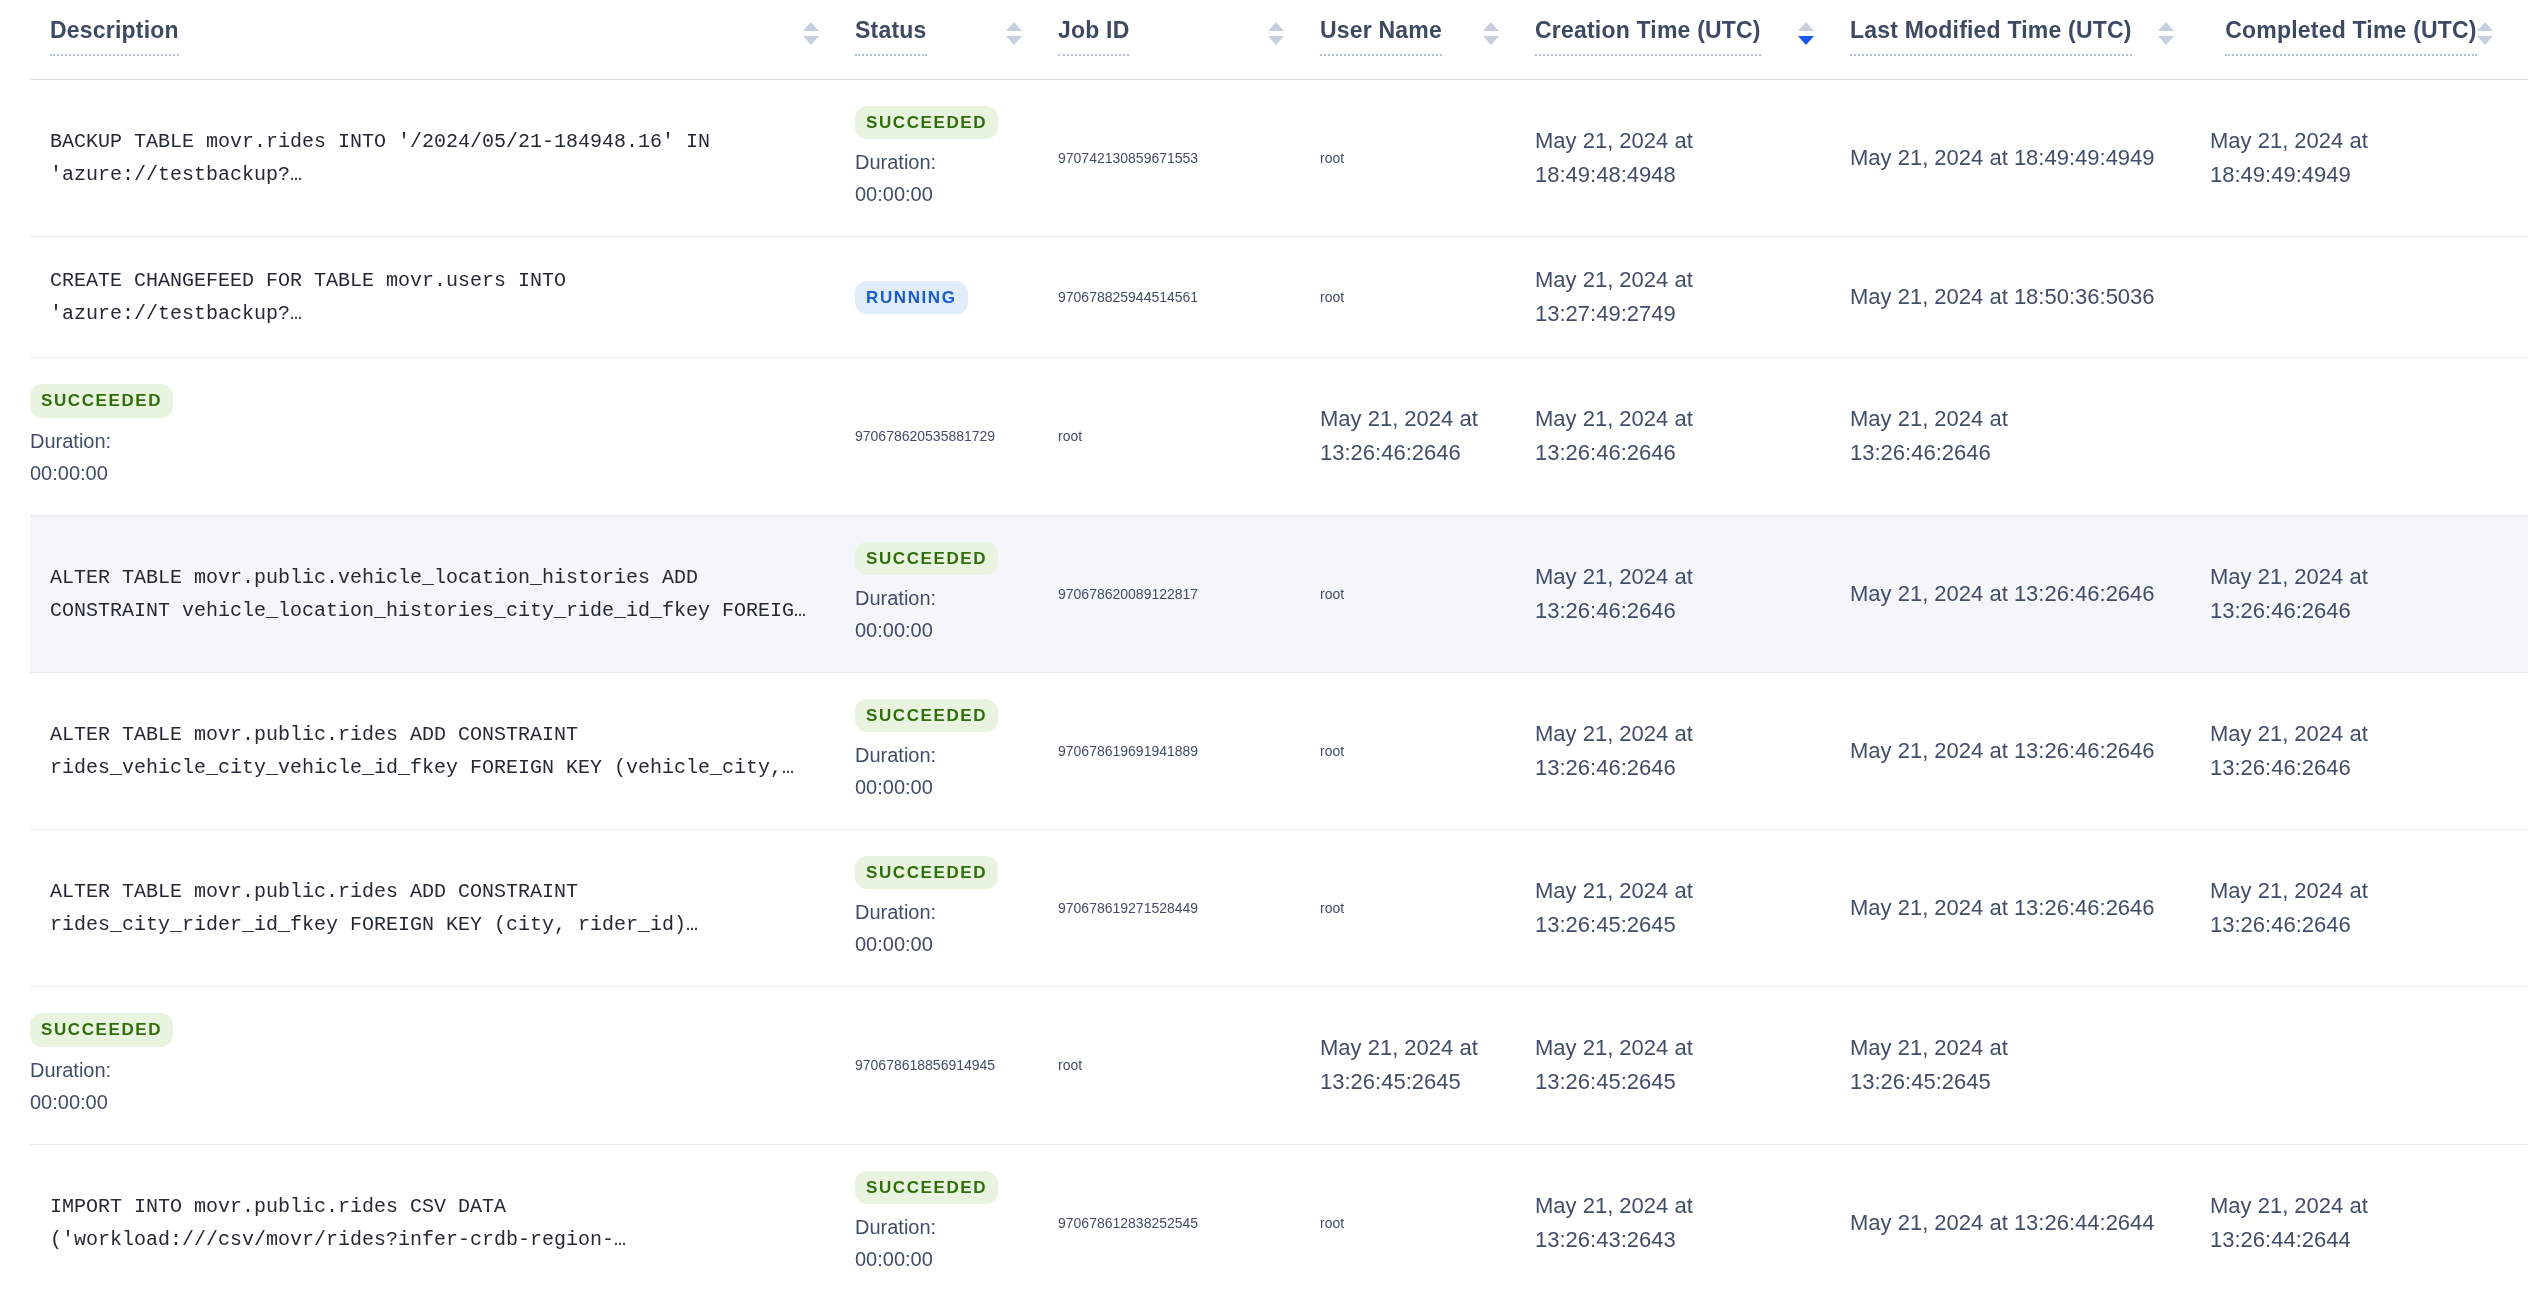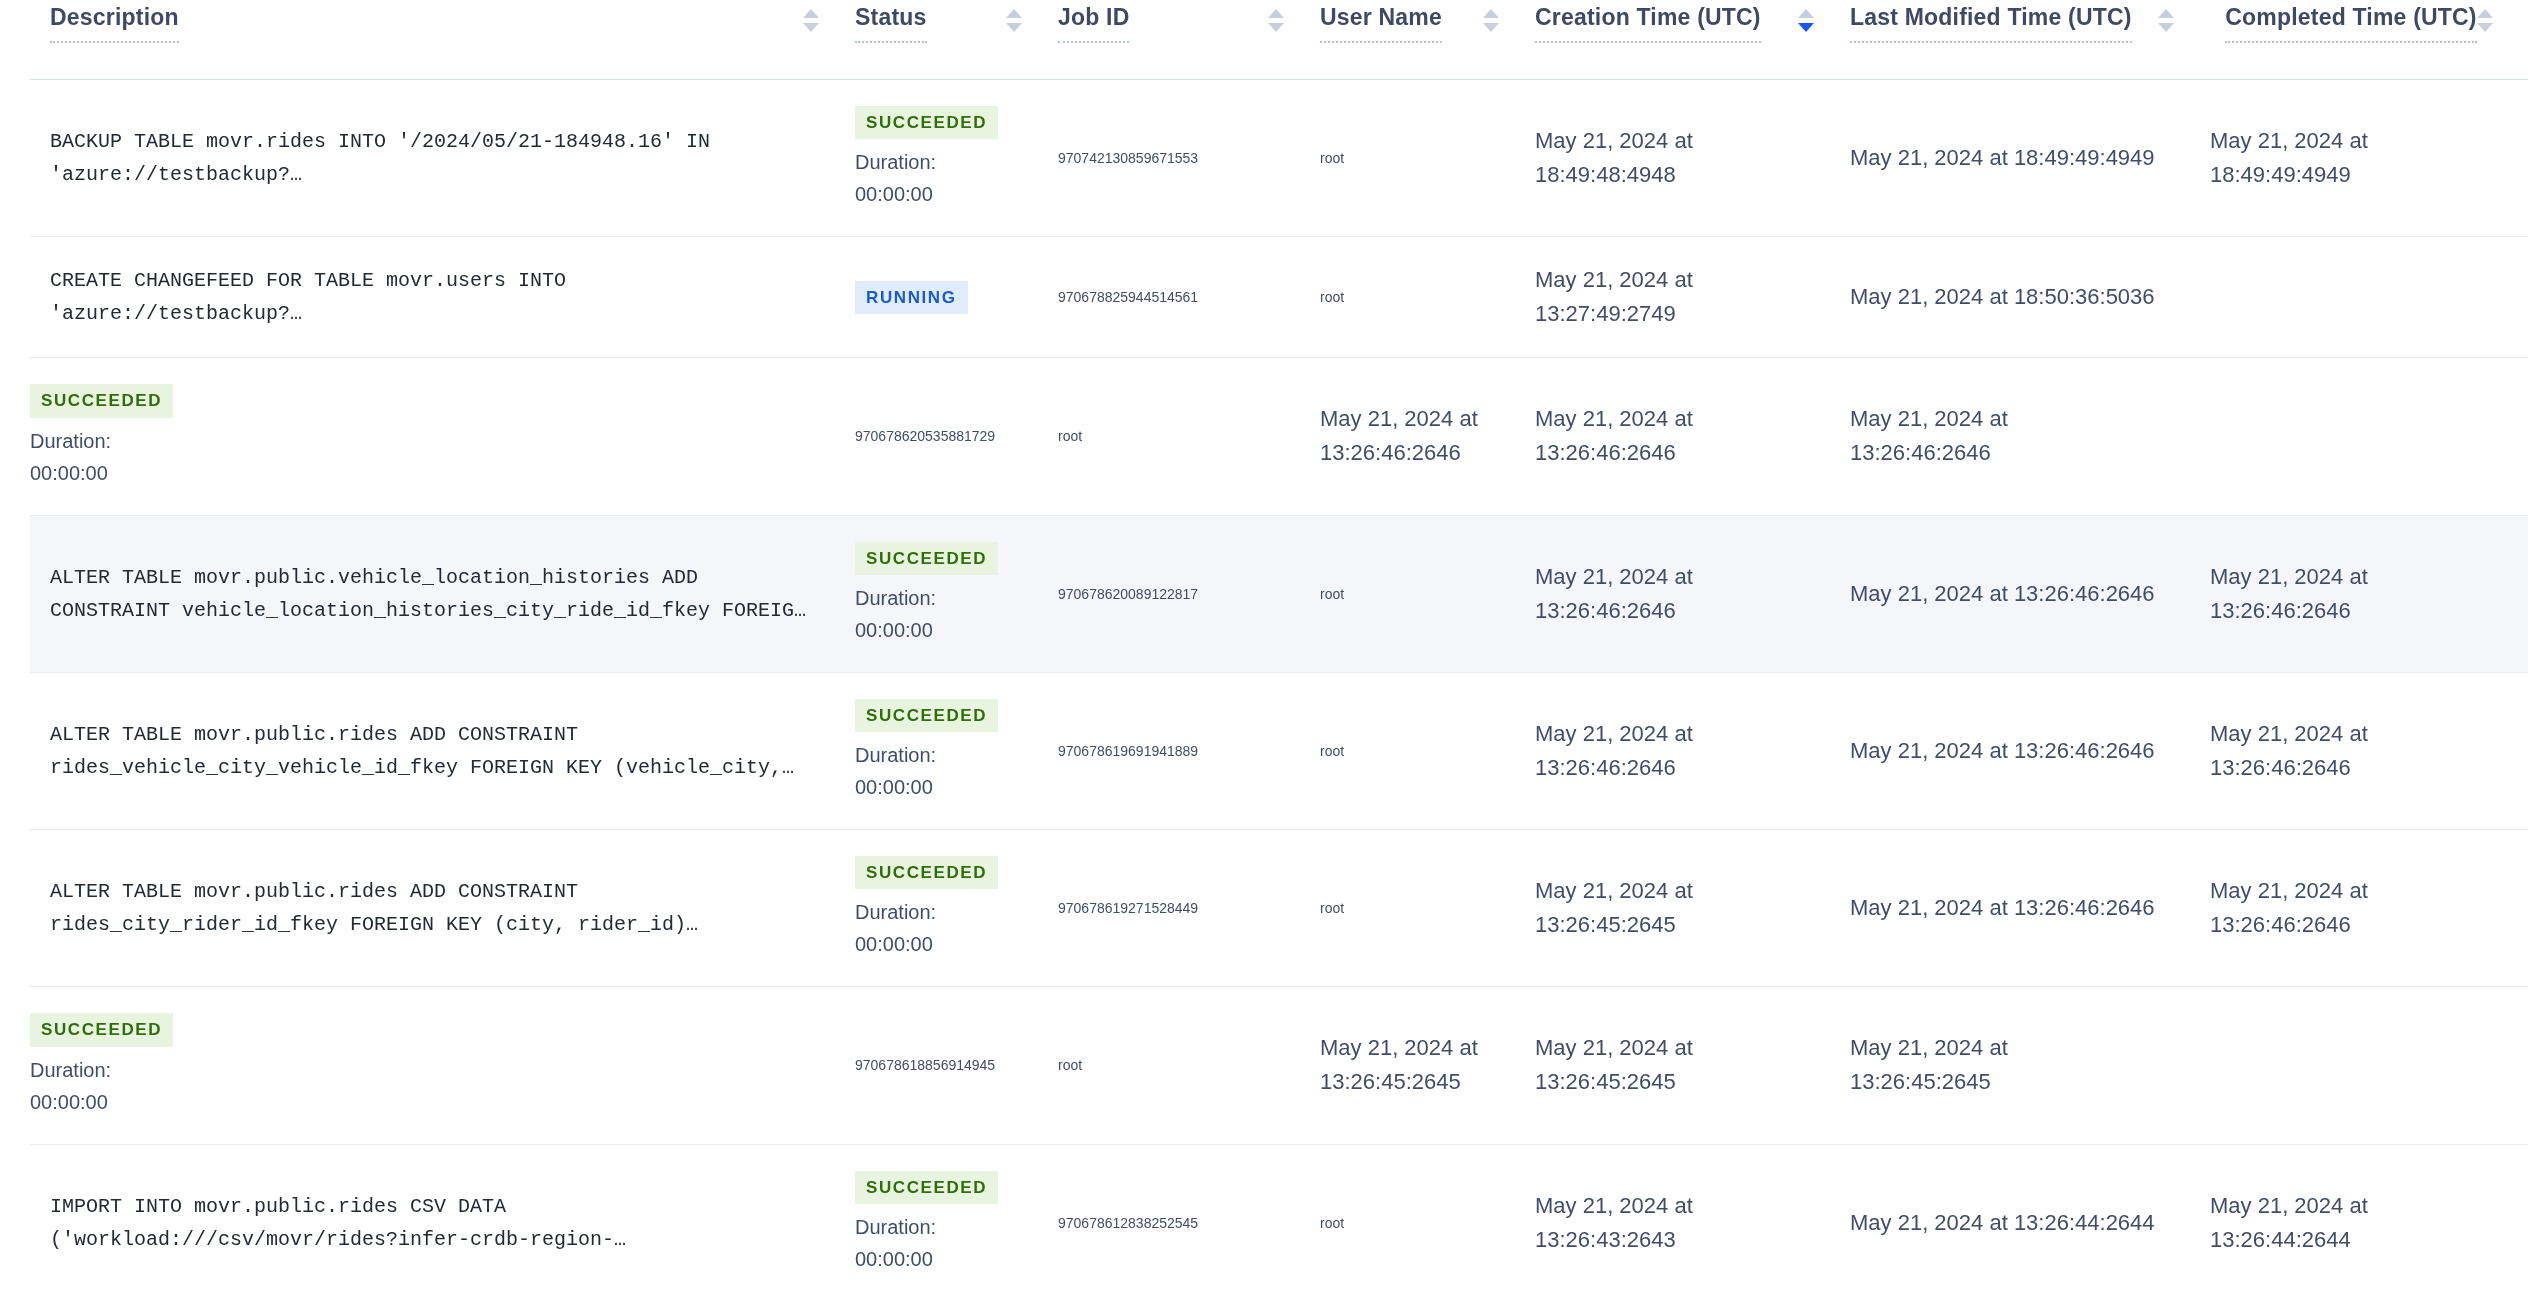--- a/index.html
+++ b/index.html
@@ -13,21 +13,21 @@
   html, body { width: 2528px; height: 1292px; overflow: hidden; background: #ffffff; }
   body { font-family: "Liberation Sans", sans-serif; }
 
   .jobs-table { width: 2528px; padding-left: 30px; }
 
   .thead, .tr {
     display: grid;
     grid-template-columns: 825px 203px 262px 215px 315px 360px 1fr;
   }
 
-  .thead { height: 80px; border-bottom: 1px solid var(--head-border); align-items: flex-start; padding-top: 4px; }
+  .thead { height: 80px; border-bottom: 1px solid var(--head-border); align-items: flex-start; padding-top: 17px; }
   .th { display: flex; justify-content: space-between; align-items: flex-start; padding-right: 36px; }
   .th:last-child { padding-right: 20px; justify-content: center; }
   .th:first-child .th-label { margin-left: 20px; }
   .th-label {
     font-size: 23px; font-weight: 700; color: var(--head-ink); letter-spacing: 0.2px;
     padding-bottom: 9px; border-bottom: 2px dotted #b4c0d9; line-height: 1.2;
   }
   .sort-icon { display: inline-flex; flex-direction: column; gap: 5px; margin-top: 5px; cursor: pointer; }
   .tri { width: 0; height: 0; border-left: 8px solid transparent; border-right: 8px solid transparent; }
   .tri-up   { border-bottom: 9px solid var(--sort-idle); }
@@ -38,21 +38,21 @@
   .tr--highlighted { background: var(--row-highlight); }
   .td { overflow: hidden; }
 
   .td-desc {
     font-family: Liberation Mono, monospace;
     font-size: 20px; line-height: 33px; color: var(--ink-dark);
     white-space: pre-line; padding-left: 20px; padding-right: 10px;
   }
   .badge {
     display: inline-block; font-size: 17px; font-weight: 700; letter-spacing: 1.6px;
-    line-height: 1.25; padding: 6px 11px; border-radius: 0;
+    line-height: 1.25; padding: 6px 11px; border-radius: 12px;
   }
   .badge--succeeded { background: var(--succeeded-bg); color: var(--succeeded-text); }
   .badge--running   { background: var(--running-bg);   color: var(--running-text); }
   .duration { font-size: 20px; line-height: 32px; color: var(--ink-slate); margin-top: 7px; white-space: pre-line; }
 
   .td-jobid, .td-user { font-size: 14px; color: var(--ink-slate); }
   .td-time { font-size: 22px; line-height: 34px; color: var(--ink-slate); white-space: pre-line; padding-right: 20px; }
 </style>
 </head>
 <body>

